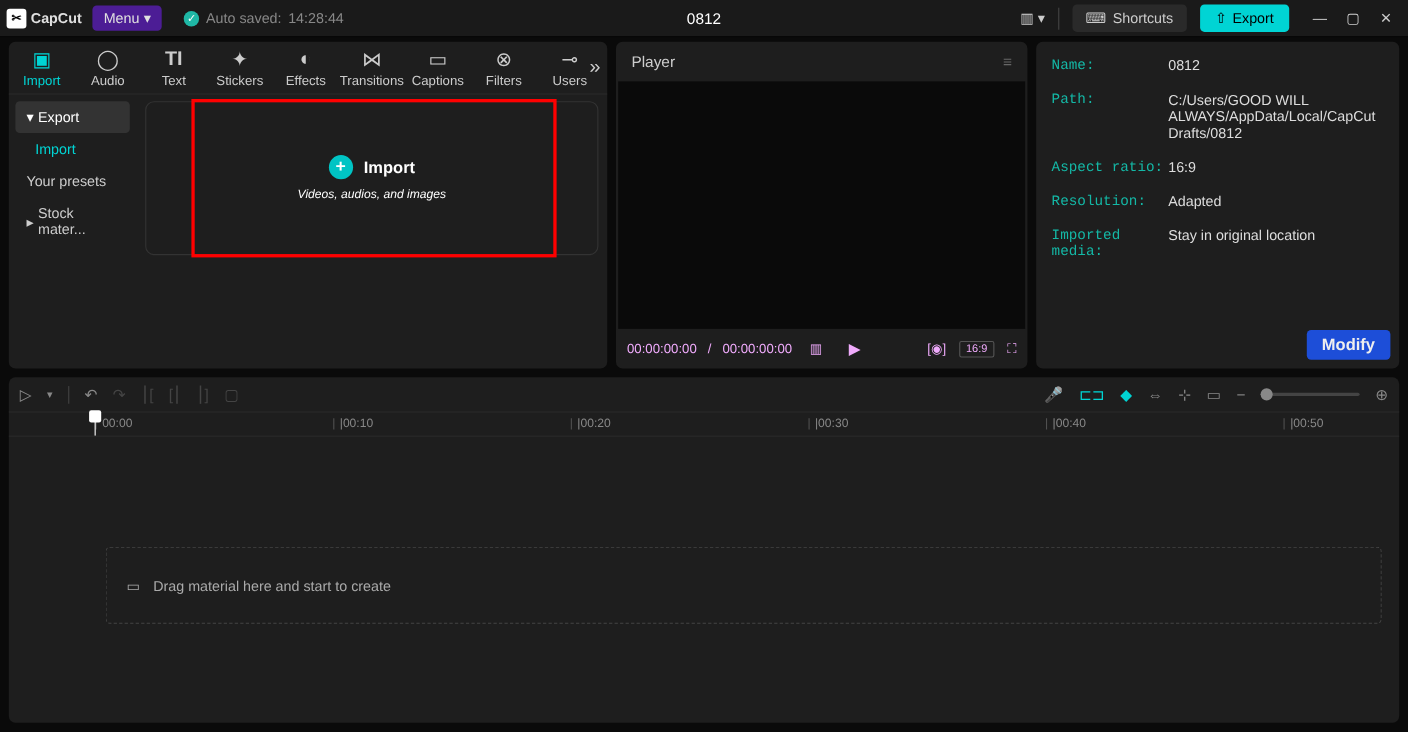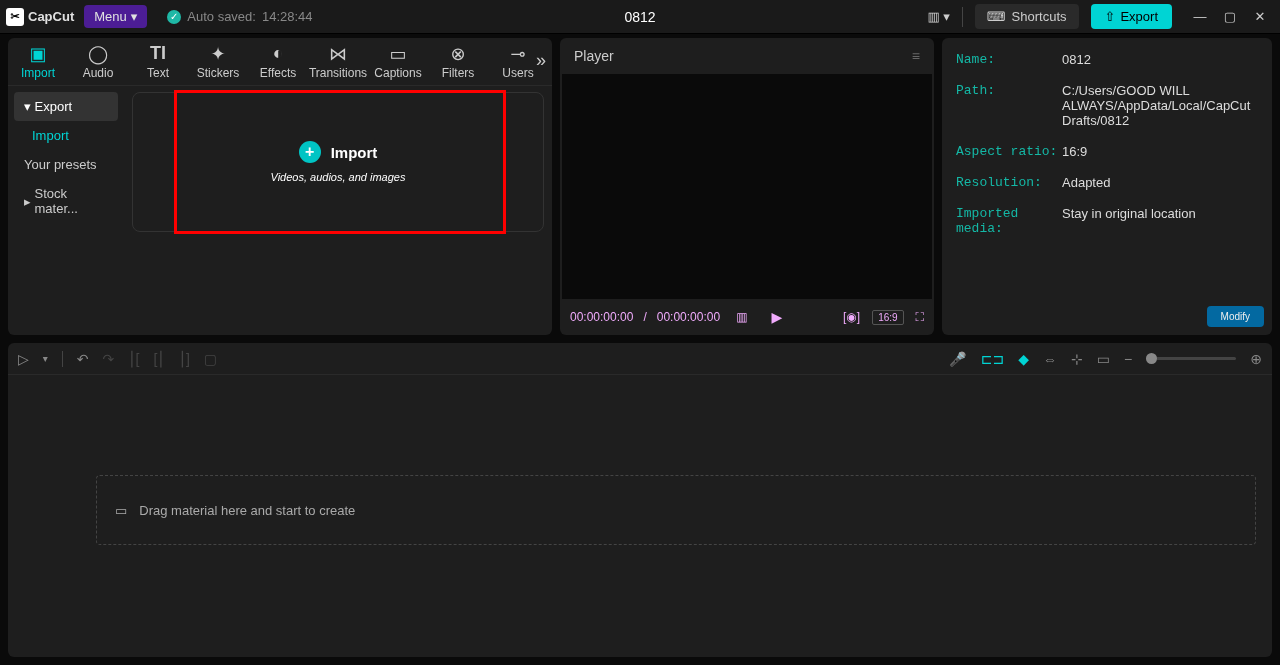--- a/index.html
+++ b/index.html
@@ -75,21 +75,21 @@
 .player-body { flex:1; background:#0a0a0a; margin: 0 2px;}
 .player-controls { height: 36px; display:flex; align-items:center; padding: 0 10px; gap:10px; color:#f0abfc; font-size:12px;}
 .player-controls .right { margin-left:auto; display:flex; gap:12px; align-items:center;}
 .ratio-badge { border:1px solid #555; padding:1px 5px; border-radius:2px; font-size:10px;}
 
 .details-body { flex:1; padding: 6px 14px; overflow:auto;}
 .drow { display:flex; padding: 8px 0; font-size:13px; }
 .dlabel { width: 106px; color:#14b8a6;font-family:Liberation Mono, monospace; }
 .dval { flex:1; color:#ddd; word-break:break-word;}
 .modify-row { display:flex; justify-content:flex-end; padding:2px 8px 8px 0;}
-.modify-btn { background:#0369a1; border:none; color:#eee; padding:5px 14px; border-radius:4px; cursor:pointer; font-size:10px;}
+.modify-btn { background:#1d4ed8; border:none; color:#eee; padding:5px 14px; border-radius:4px; cursor:pointer; font-size:15px;font-weight:bold;}
 
 .timeline { height: 314px; background:#1e1e1e; margin: 4px 8px 8px 8px; border-radius:6px; display:flex; flex-direction:column;}
 .tl-toolbar { height:32px; display:flex; align-items:center; padding:0 10px; gap:14px; border-bottom:1px solid #2a2a2a;}
 .tlt { color:#888; cursor:pointer; font-size:14px; display:flex;align-items:center;}
 .tlt.disabled { color:#444;}
 .tl-toolbar .spacer { flex:1;}
 .tl-right-icons { display:flex; gap:14px; align-items:center;}
 .tl-icon-active { color:#00d4d4;}
 .zoom-slider { width:90px; height:3px; background:#444; border-radius:2px; position:relative;}
 .zoom-slider::before { content:''; position:absolute; left:0; top:-4px; width:11px; height:11px; background:#888; border-radius:50%;}
@@ -278,19 +278,28 @@
       <span class="tlt tl-icon-active">⊏⊐</span>
       <span class="tlt tl-icon-active">◆</span>
       <span class="tlt">⇔</span>
       <span class="tlt">⊹</span>
       <span class="tlt">▭</span>
       <span class="tlt">−</span>
       <div class="zoom-slider"></div>
       <span class="tlt">⊕</span>
     </div>
   </div>
+  <div class="ruler">
+    <div class="playhead"></div>
+    <span class="ruler-tick" style="left:78px;">00:00</span>
+    <span class="ruler-tick" style="left:294px;">|00:10</span>
+    <span class="ruler-tick" style="left:510px;">|00:20</span>
+    <span class="ruler-tick" style="left:726px;">|00:30</span>
+    <span class="ruler-tick" style="left:942px;">|00:40</span>
+    <span class="ruler-tick" style="left:1158px;">|00:50</span>
+  </div>
   <div class="tracks">
     <div class="drop-zone">
       <span>▭</span>
       <span>Drag material here and start to create</span>
     </div>
   </div>
 </div>
 
 </body></html>

